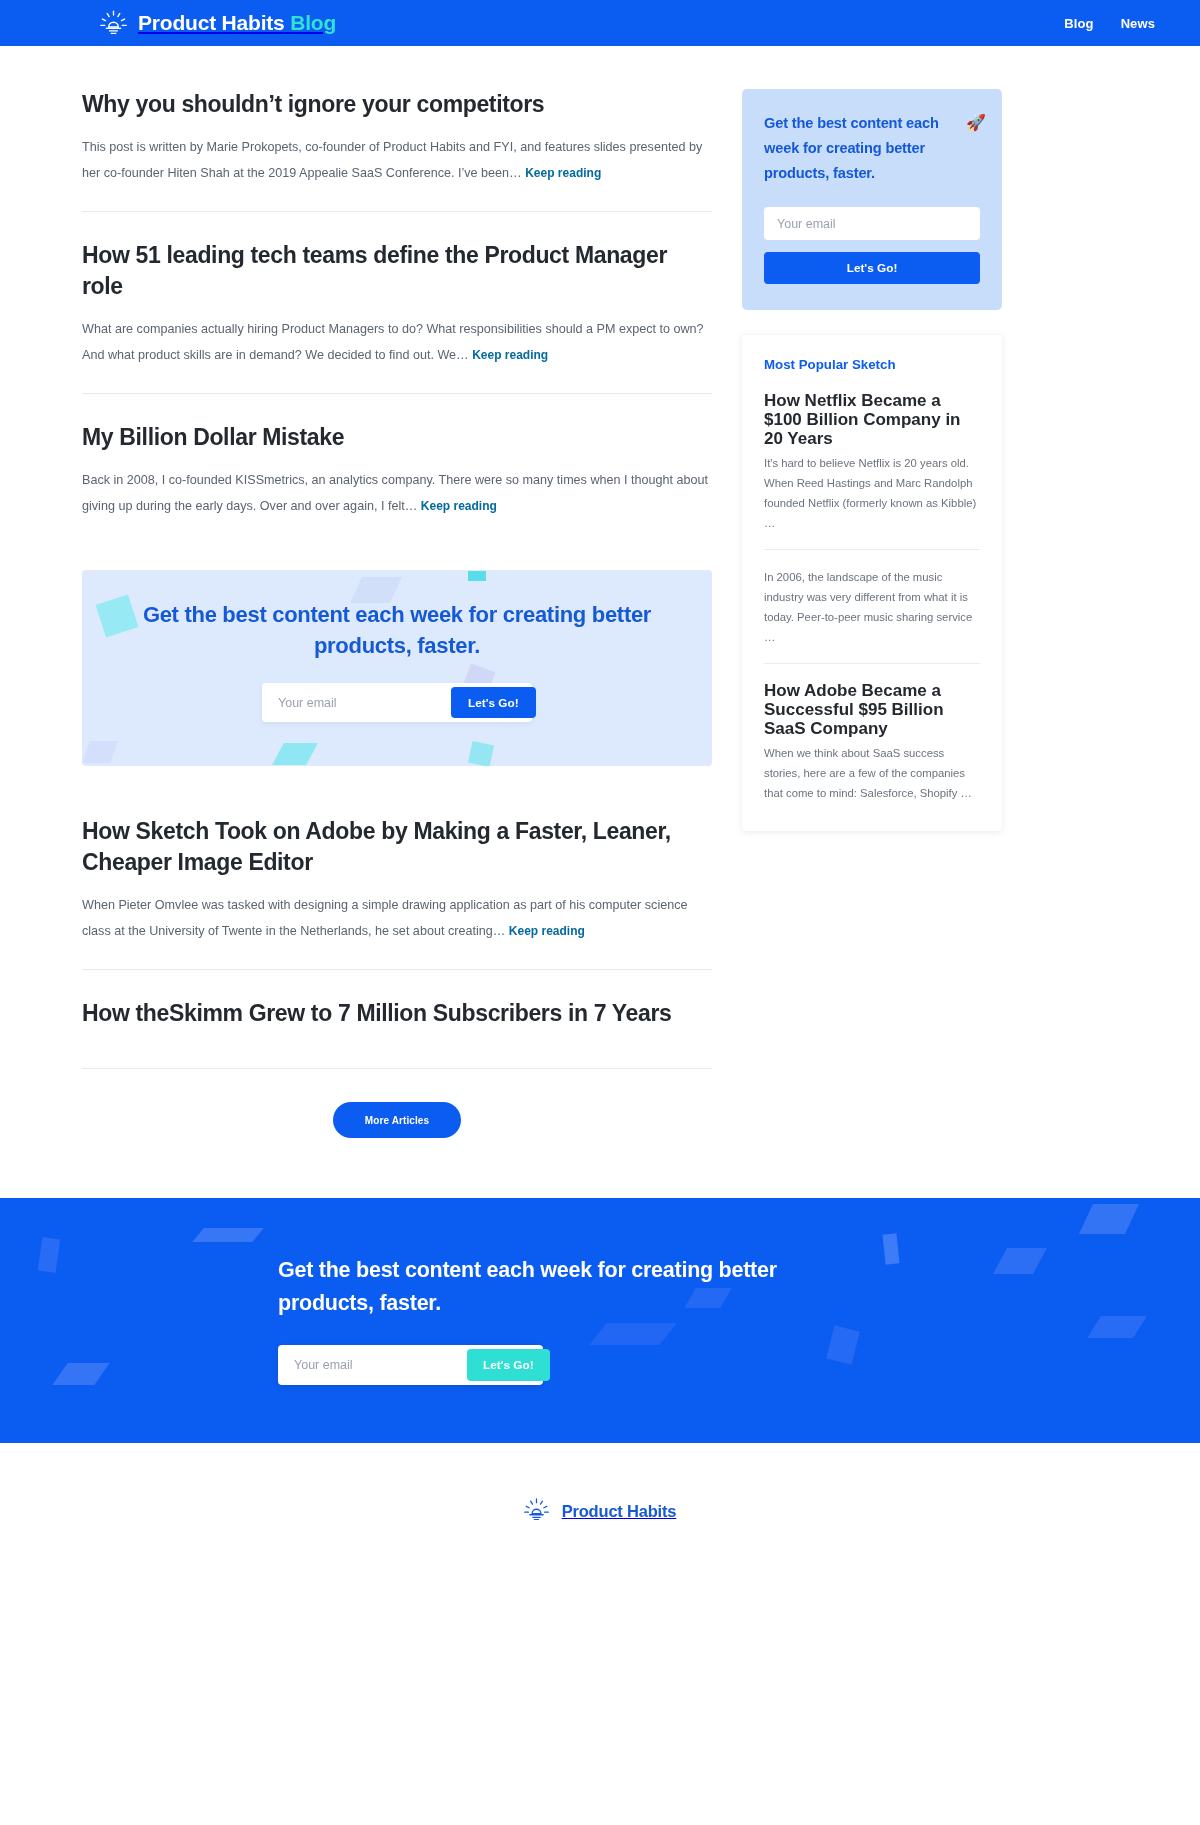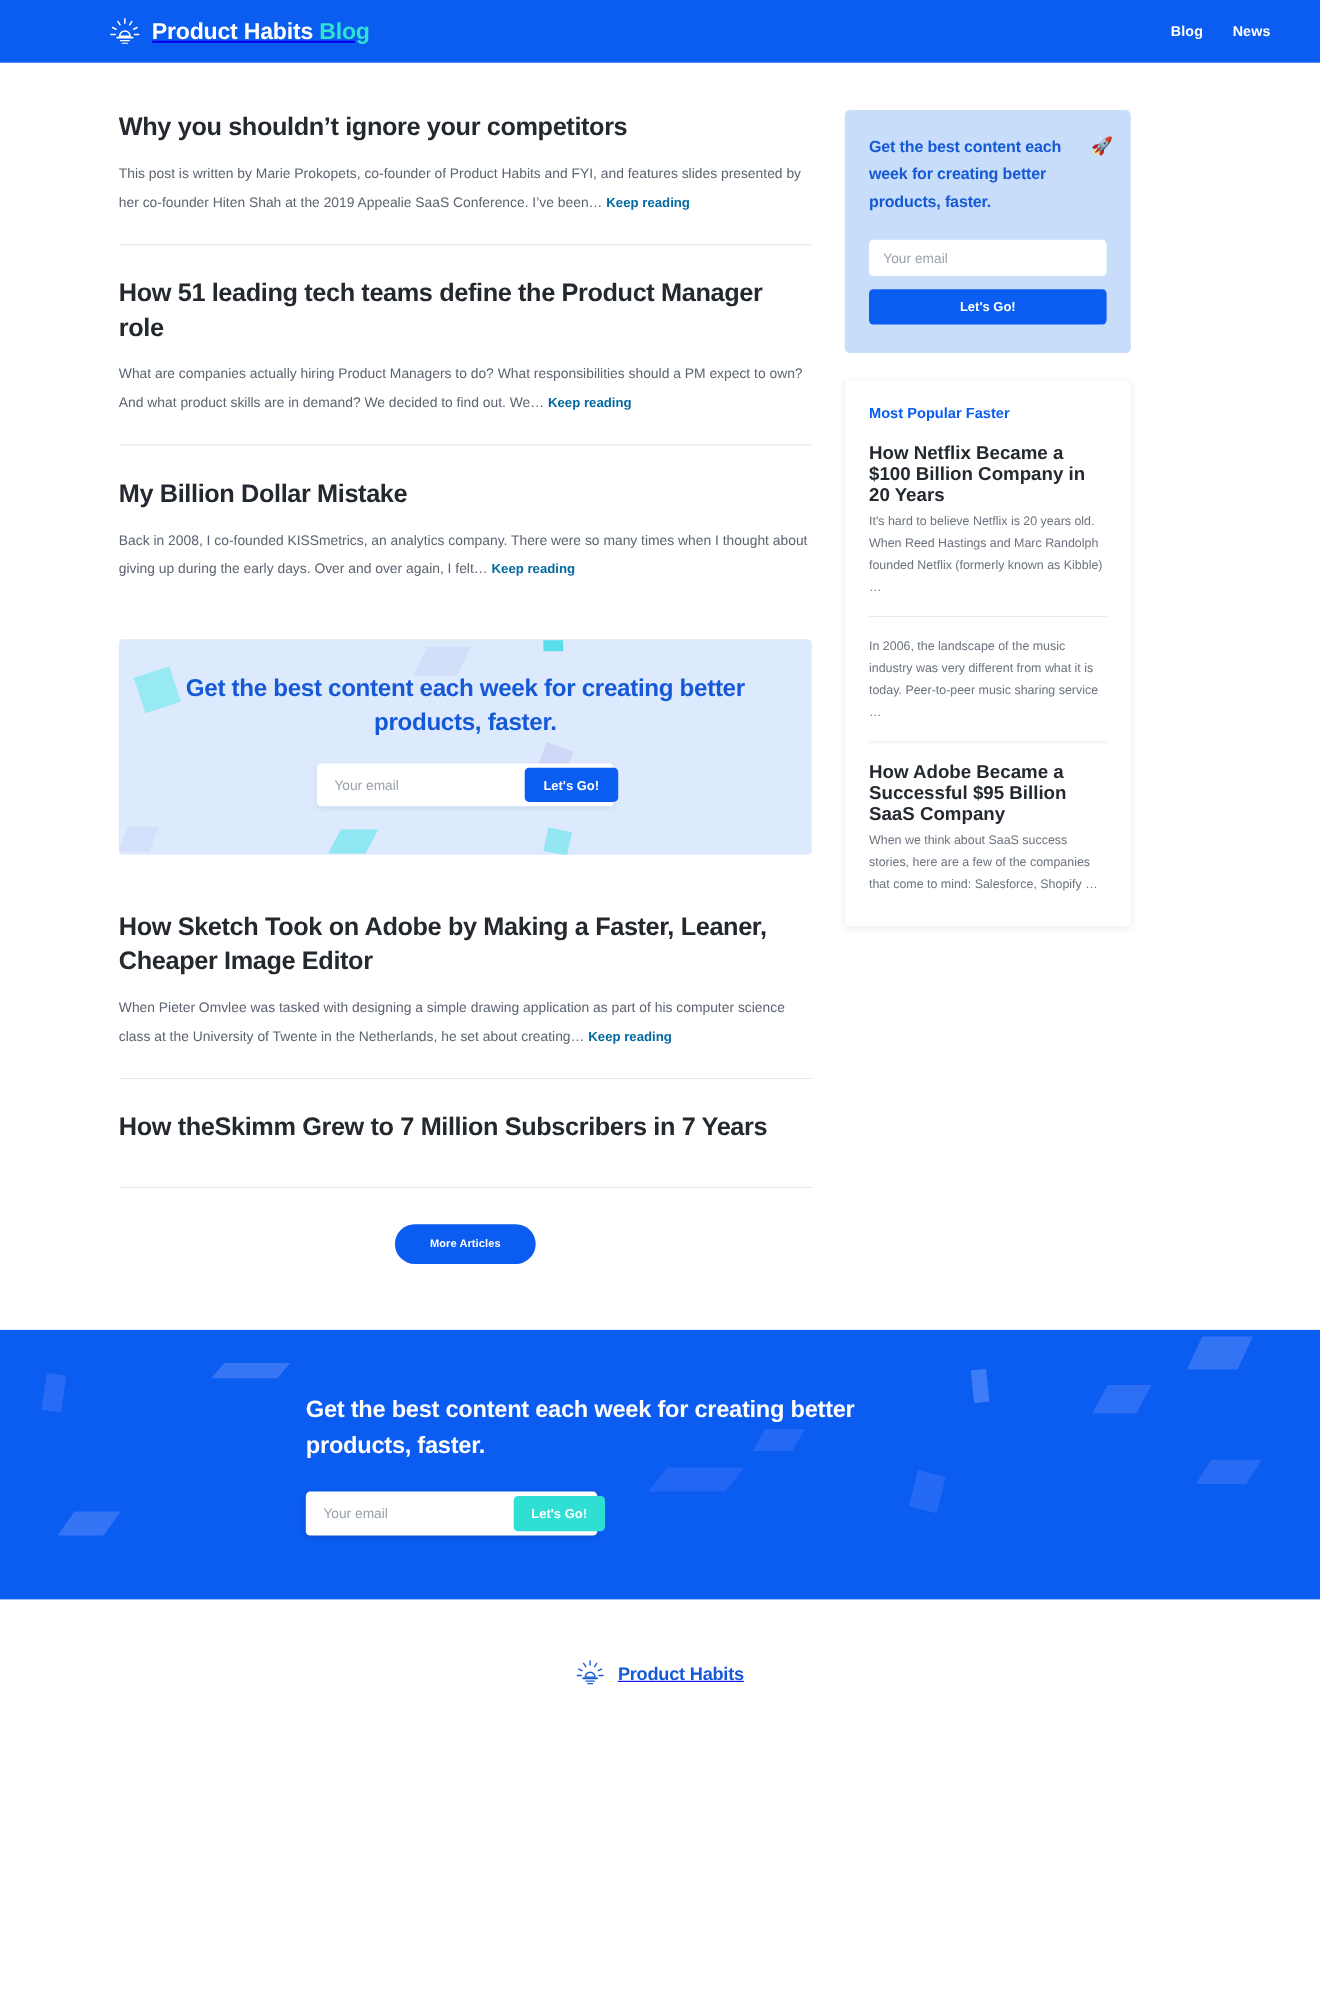--- a/index.html
+++ b/index.html
@@ -6,21 +6,21 @@
   html, body {
     width: 1200px;
     background: #ffffff;
     font-family: "Liberation Sans", sans-serif;
     -webkit-font-smoothing: antialiased;
   }
   body { width: 1200px; }
 
   
   .site-header {
-    height: 57px;
+    height: 46px;
     background: #0b5cf0;
     display: flex;
     align-items: center;
     padding: 0 45px 0 100px;
     justify-content: space-between;
   }
   .brand { display: flex; align-items: center; gap: 11px; }
   .brand-mark { width: 27px; height: 26px; display: block; }
   .brand-text {
     font-size: 21px;
@@ -41,21 +41,21 @@
 
   
   .page {
     width: 1200px;
     display: flex;
     gap: 0;
     padding: 0;
   }
   .content-col {
     width: 630px;
-    margin-left: 108px;
+    margin-left: 82px;
     padding-top: 43px;
   }
   .side-col {
     width: 260px;
     margin-left: 30px;
     padding-top: 43px;
   }
 
   
   .article { padding-bottom: 25px; }
@@ -400,21 +400,21 @@
   <aside class="side-col">
 
     <section class="side-cta">
       <h3 class="side-cta-title">Get the best content each week for creating better products, faster.</h3>
       <span class="rocket">🚀</span>
       <input class="side-cta-input" type="email" placeholder="Your email" style="">
       <button class="side-cta-btn">Let's Go!</button>
     </section>
 
     <section class="popular-card">
-      <h4 class="popular-heading">Most Popular Faster</h4>
+      <h4 class="popular-heading">Most Popular Sketch</h4>
 
       <div class="pop-item">
         <div class="pop-title">How Netflix Became a $100 Billion Company in 20 Years</div>
         <div class="pop-excerpt">It's hard to believe Netflix is 20 years old. When Reed Hastings and Marc Randolph founded Netflix (formerly known as Kibble) …</div>
       </div>
 
       <div class="pop-item">
         <div class="pop-excerpt">In 2006, the landscape of the music industry was very different from what it is today. Peer-to-peer music sharing service …</div>
       </div>
 

